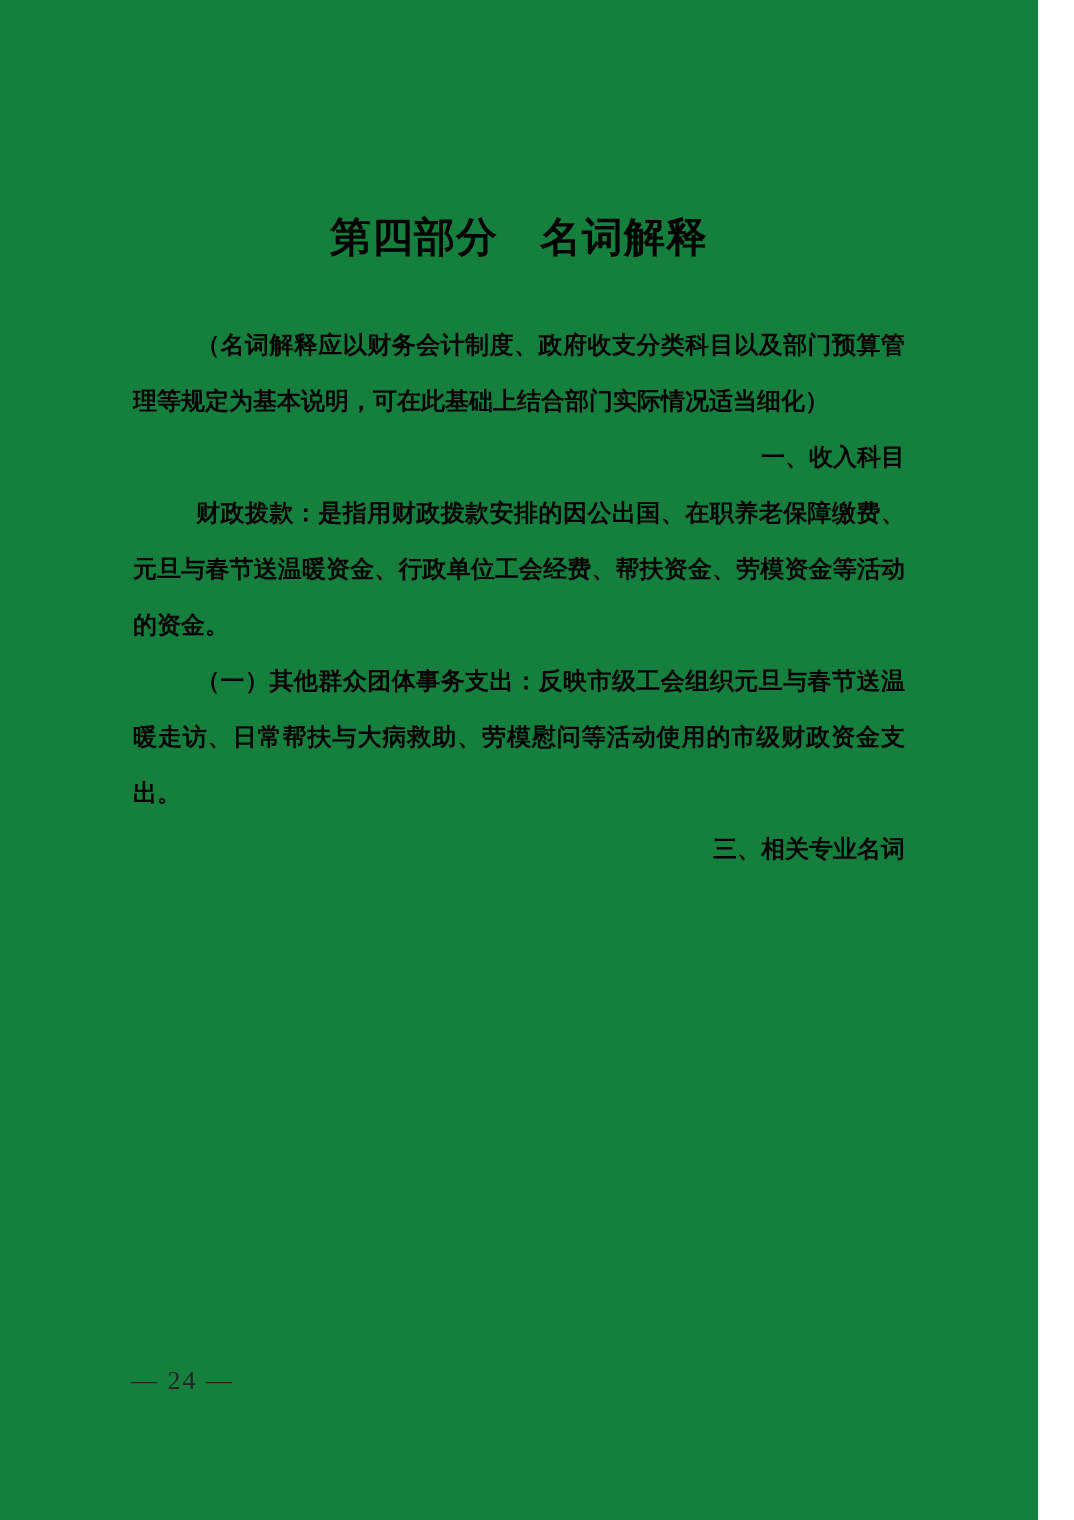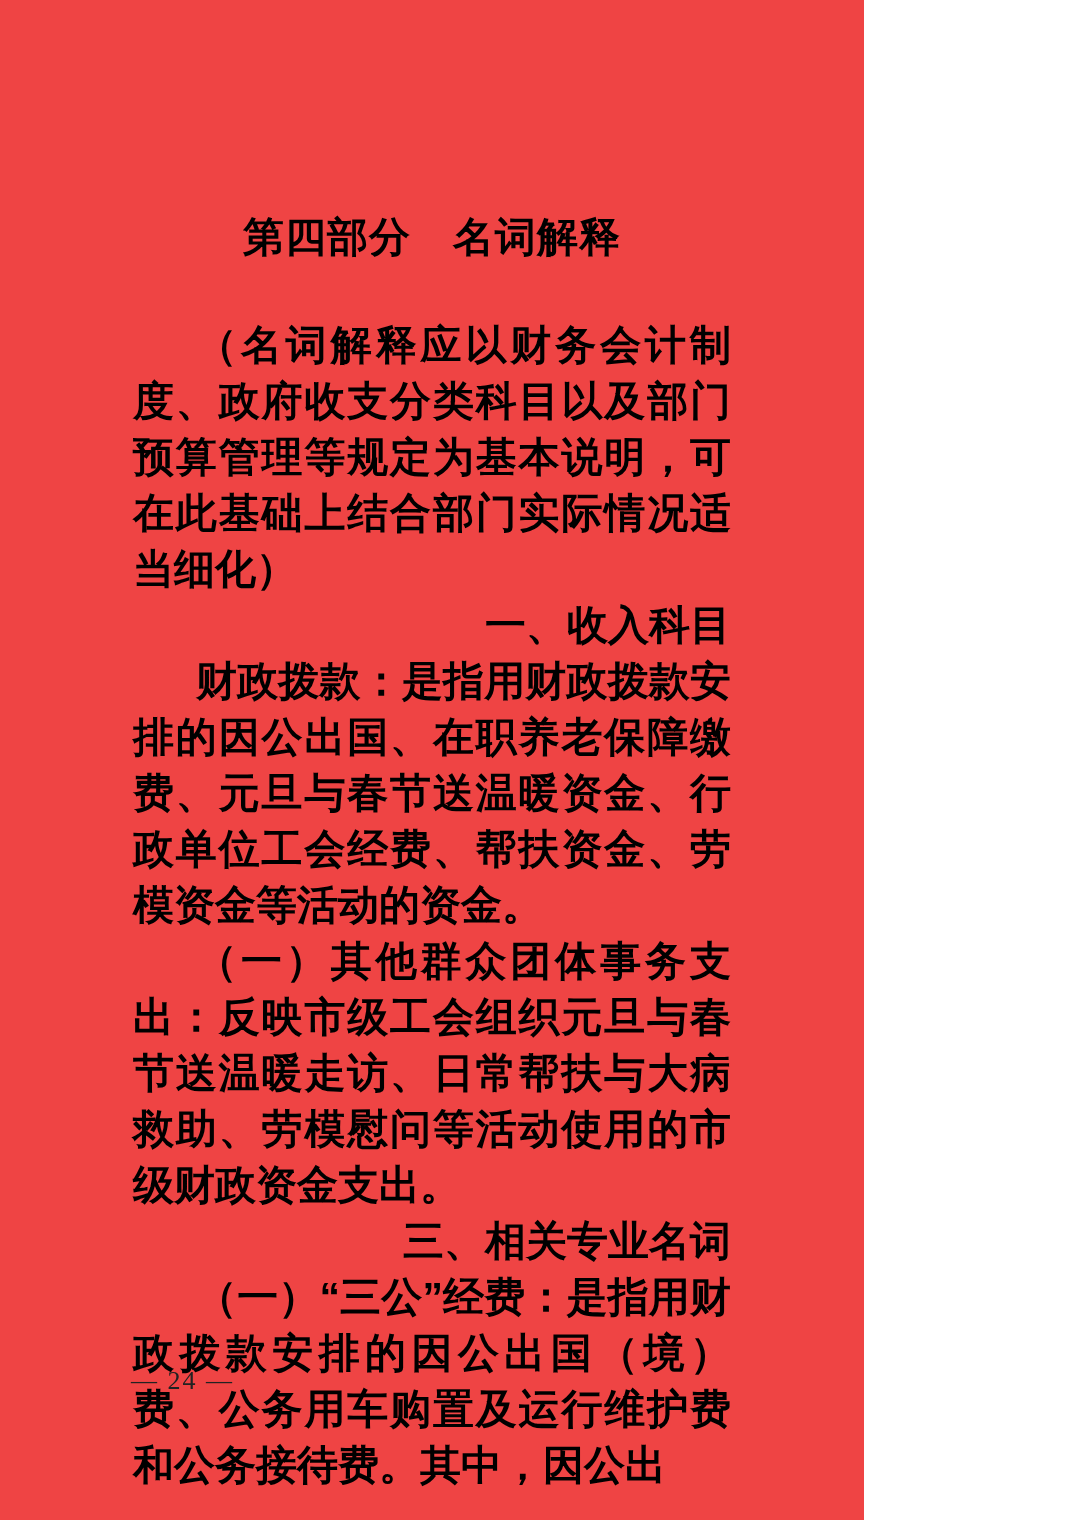--- a/index.html
+++ b/index.html
@@ -2,43 +2,43 @@
 <html><head>
 <meta charset="utf-8">
 <style>
   html, body {
     margin: 0;
     padding: 0;
     background: #ffffff;
   }
   .page {
     position: relative;
-    width: 864px;
+    width: 1038px;
     height: 1520px;
-    background: #ef4444;
+    background: #15803d;
     color: #000000;
     overflow: hidden;
     font-family: "Liberation Sans", "DejaVu Sans", sans-serif;
   }
   .doc-title {
     margin: 0;
     padding-top: 213px;
     text-align: center;
     font-size: 41px;
     line-height: 48px;
     font-weight: 800;
     letter-spacing: 1px;
     color: #000000;
   }
   .content {
     margin: 56px 133px 0 133px;
   }
   .para {
     margin: 0;
-    font-size: 41px;
+    font-size: 24px;
     line-height: 56px;
     font-weight: 600;
     text-align: justify;
     text-justify: inter-ideograph;
     text-indent: 63px;
     word-break: break-all;
     color: #000000;
   }
   .heading {
     text-align: right;
@@ -72,21 +72,20 @@
 
     <p class="para">财政拨款：是指用财政拨款安排的因公出国、在职养老保障缴费、元旦与春节送温暖资金、行政单位工会经费、帮扶资金、劳模资金等活动的资金。</p>
 
 
     <p class="para">（一）其他群众团体事务支出：反映市级工会组织元旦与春节送温暖走访、日常帮扶与大病救助、劳模慰问等活动使用的市级财政资金支出。</p>
 
 
 
     <p class="para heading">三、相关专业名词</p>
 
-    <p class="para"><span class="lead">（一）“三公”经费：</span><span>是指用财政拨款安排的因公出国（境）费、公务用车购置及运行维护费和公务接待费。其中，因公出</span></p>
 
   </div>
 
   <div class="footer">
     <span>— 24 —</span>
   </div>
 
 </div>
 
 </body></html>

